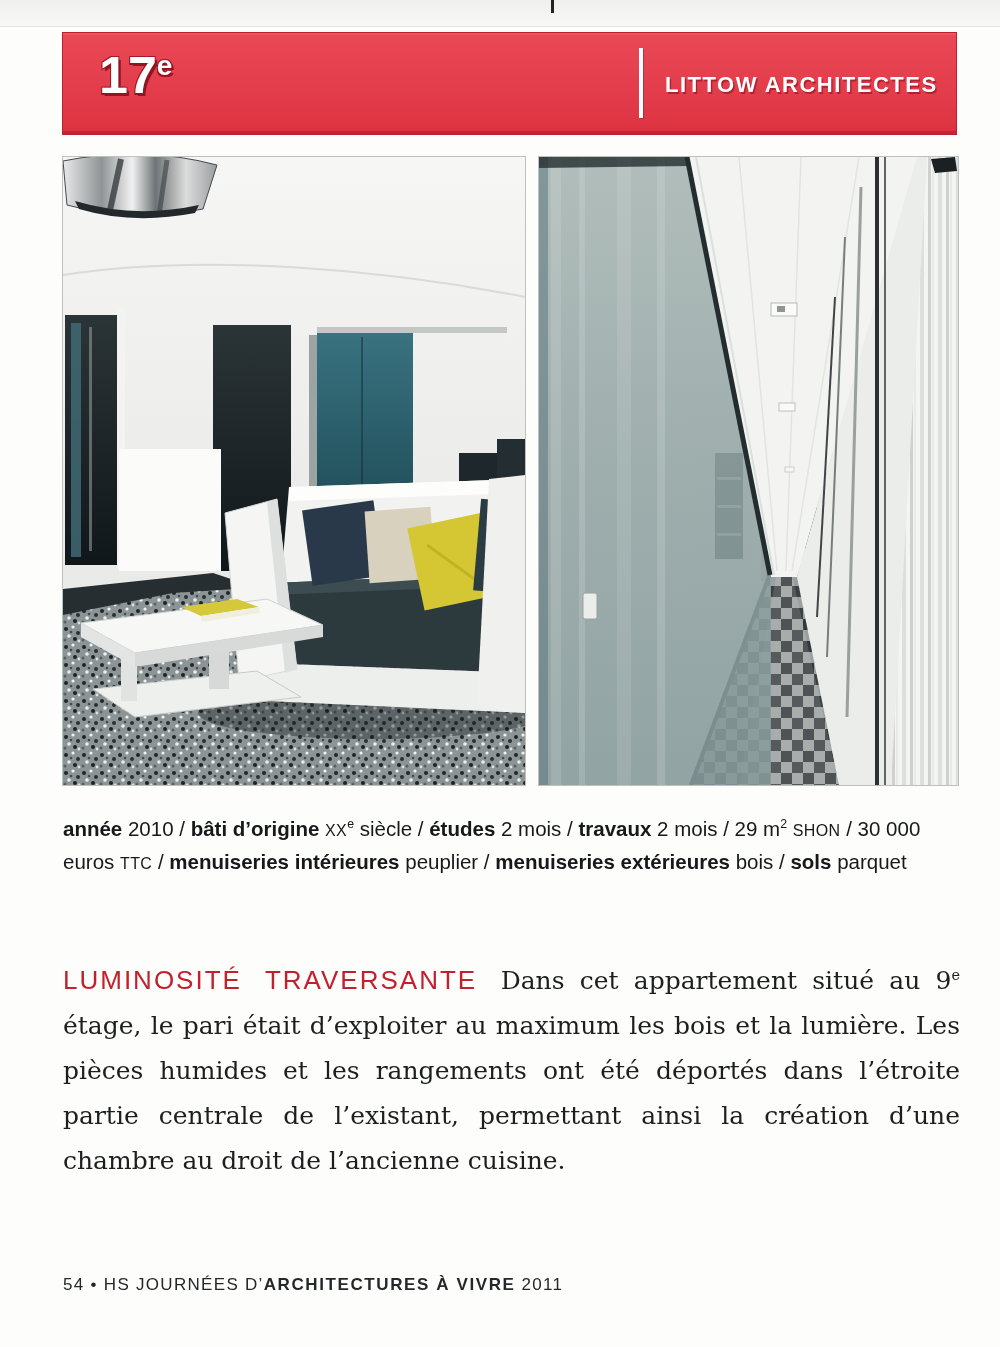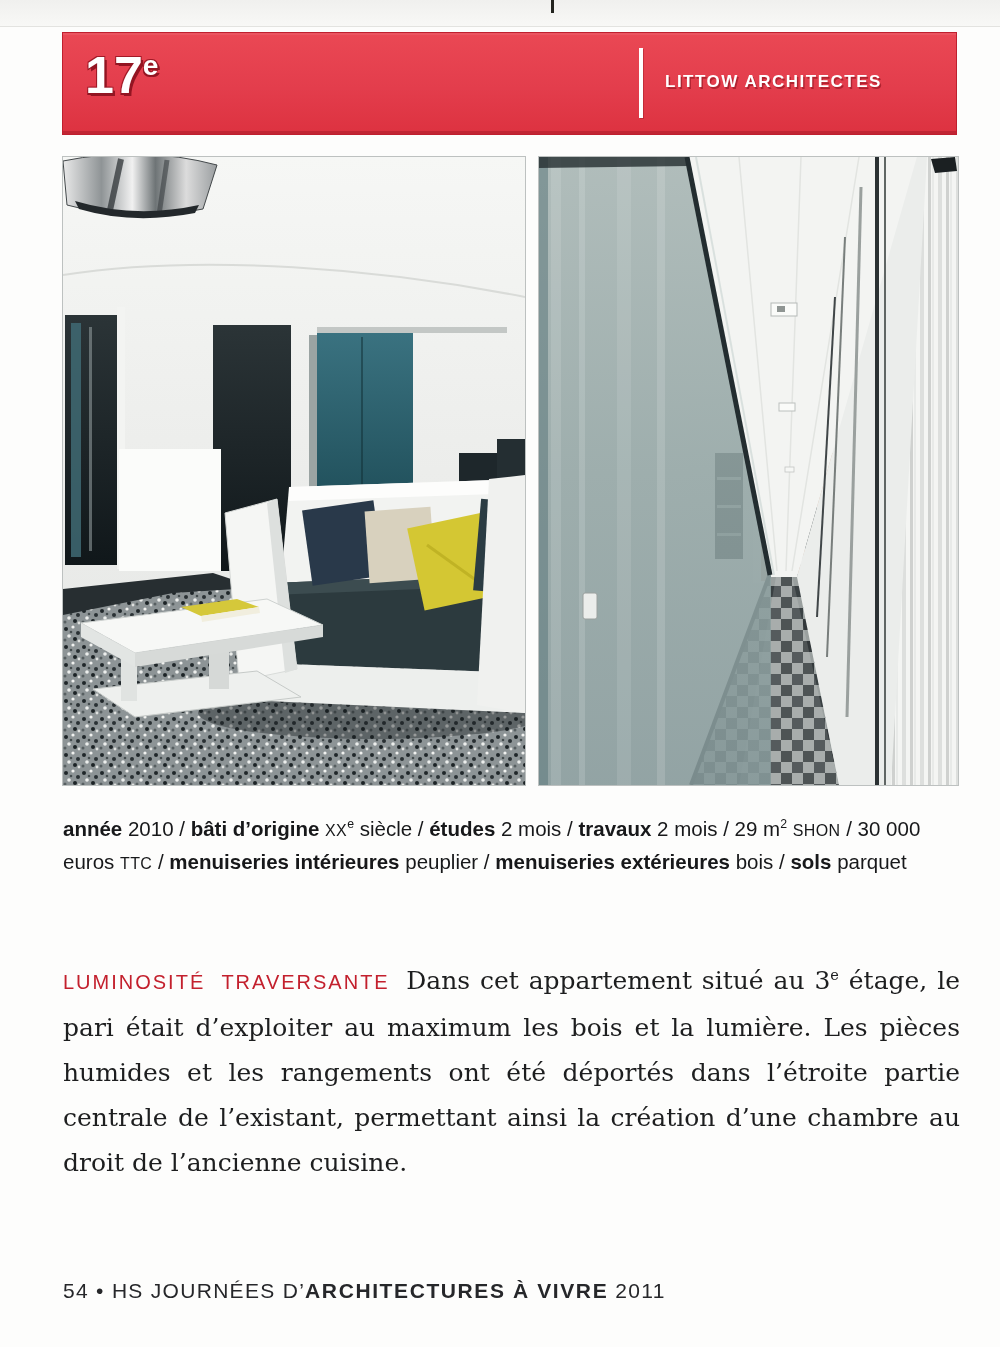--- a/index.html
+++ b/index.html
@@ -7,51 +7,51 @@
         font-family:"Liberation Sans",sans-serif;overflow:hidden;}
   
   .scan-strip{position:absolute;top:0;left:0;right:0;height:26px;
               background:linear-gradient(180deg,#f0f0ee,#f8f8f6);border-bottom:1px solid #e3e3e0;}
   .scan-tick{position:absolute;left:551px;top:0;width:3px;height:13px;background:#23241f;}
 
   
   .banner{position:absolute;left:62px;top:32px;width:893px;height:101px;
           background:linear-gradient(180deg,#ea4854,#e33d4c 55%,#dd3240);
           border:1px solid #bf1f2e;box-shadow:inset 0 -3px 0 rgba(140,15,30,.35), inset 0 2px 0 rgba(255,255,255,.07);}
-  .banner-number{position:absolute;left:22px;top:12px;font-size:52px;font-weight:bold;color:#ffffff;
+  .banner-number{position:absolute;left:36px;top:12px;font-size:52px;font-weight:bold;color:#ffffff;
           text-shadow:2.5px 2.5px 0 #931522,-1px -1px 0 #a21a27,1px -1px 0 #a21a27,-1px 2px 0 #931522;}
   .banner-number sup{font-size:28px;line-height:0;}
   .banner-divider{position:absolute;left:576px;top:15px;width:4px;height:70px;background:#ffffff;
           box-shadow:1px 1px 0 rgba(145,20,30,.4);}
-  .banner-firm{position:absolute;left:602px;top:39px;font-size:17px;font-weight:bold;color:#ffffff;
+  .banner-firm{position:absolute;left:602px;top:39px;font-size:22px;font-weight:bold;color:#ffffff;
           letter-spacing:1.5px;text-shadow:1.5px 1.5px 0 rgba(140,18,30,.6);}
 
   
   .photo{position:absolute;top:157px;height:628px;outline:1px solid rgba(70,80,80,.35);background:#dfe2e0;}
   .photo-left{left:63px;width:462px;}
   .photo-right{left:539px;width:419px;}
   .photo svg{display:block;width:100%;height:100%;}
 
   
   .specs{position:absolute;left:63px;top:792px;width:896px;font-size:20.5px;line-height:31px;
          color:#17181a;}
   .seg-b{font-weight:bold;}
   .seg-sc{font-size:.78em;letter-spacing:.4px;}
   .specs sup{font-size:.6em;line-height:0;}
 
   
   .article{position:absolute;left:63px;top:933px;width:897px;
            font-family:"DejaVu Serif","Liberation Serif",serif;
            font-size:25px;line-height:45px;color:#1d1e1f;text-align:justify;}
-  .leadin{font-family:"Liberation Sans",sans-serif;color:#c3202d;font-size:20px;
+  .leadin{font-family:"Liberation Sans",sans-serif;color:#c3202d;font-size:26px;
           letter-spacing:2px;word-spacing:7px;}
   .article sup{font-size:.58em;line-height:0;}
 
   
-  .footer{position:absolute;left:63px;top:1258px;font-size:21px;letter-spacing:1.3px;color:#26272a;}
+  .footer{position:absolute;left:63px;top:1258px;font-size:17px;letter-spacing:1.3px;color:#26272a;}
   .footer .seg-b{letter-spacing:1.6px;}
 </style>
 </head>
 <body>
 
 <div class="page">
 
   <div class="scan-strip">
     <div class="scan-tick"></div>
   </div>
@@ -219,17 +219,17 @@
         <polygon points="0,0 150,0 149,9 0,11" fill="#242d2f" opacity=".8"></polygon>
         <path d="M148 0 L231 418" stroke="#232d30" stroke-width="5"></path>
         <path d="M157 0 L235 418" stroke="#d3dcda" stroke-width="2" opacity=".8"></path>
         <rect x="44" y="436" width="14" height="26" rx="2" fill="#ebedeb" stroke="#9aa09e"></rect>
       </g>
     </svg>
   </div>
 
   <p class="specs"><span class="seg-b">année</span><span> 2010 / </span><span class="seg-b">bâti d’origine</span><span> </span><span class="seg-sc">XX</span><sup>e</sup><span> siècle / </span><span class="seg-b">études</span><span> 2 mois / </span><span class="seg-b">travaux</span><span> 2 mois / 29 m</span><sup>2</sup><span> </span><span class="seg-sc">SHON</span><span> / 30&nbsp;000 euros </span><span class="seg-sc">TTC</span><span> / </span><span class="seg-b">menuiseries intérieures</span><span> peuplier / </span><span class="seg-b">menuiseries extérieures</span><span> bois / </span><span class="seg-b">sols</span><span> parquet</span></p>
 
-  <p class="article"><span class="leadin">LUMINOSITÉ TRAVERSANTE </span><span>Dans cet appartement situé au 3</span><sup>e</sup><span> étage, le pari était d’exploiter au maximum les bois et la lumière. Les pièces humides et les rangements ont été déportés dans l’étroite partie centrale de l’existant, permettant ainsi la création d’une chambre au droit de l’ancienne cuisine.</span></p>
+  <p class="article"><span class="leadin">LUMINOSITÉ TRAVERSANTE </span><span>Dans cet appartement situé au 9</span><sup>e</sup><span> étage, le pari était d’exploiter au maximum les bois et la lumière. Les pièces humides et les rangements ont été déportés dans l’étroite partie centrale de l’existant, permettant ainsi la création d’une chambre au droit de l’ancienne cuisine.</span></p>
 
   <p class="footer"><span>54 • HS JOURNÉES D’</span><span class="seg-b">ARCHITECTURES À VIVRE</span><span> 2011</span></p>
 
 </div>
 
 </body></html>

